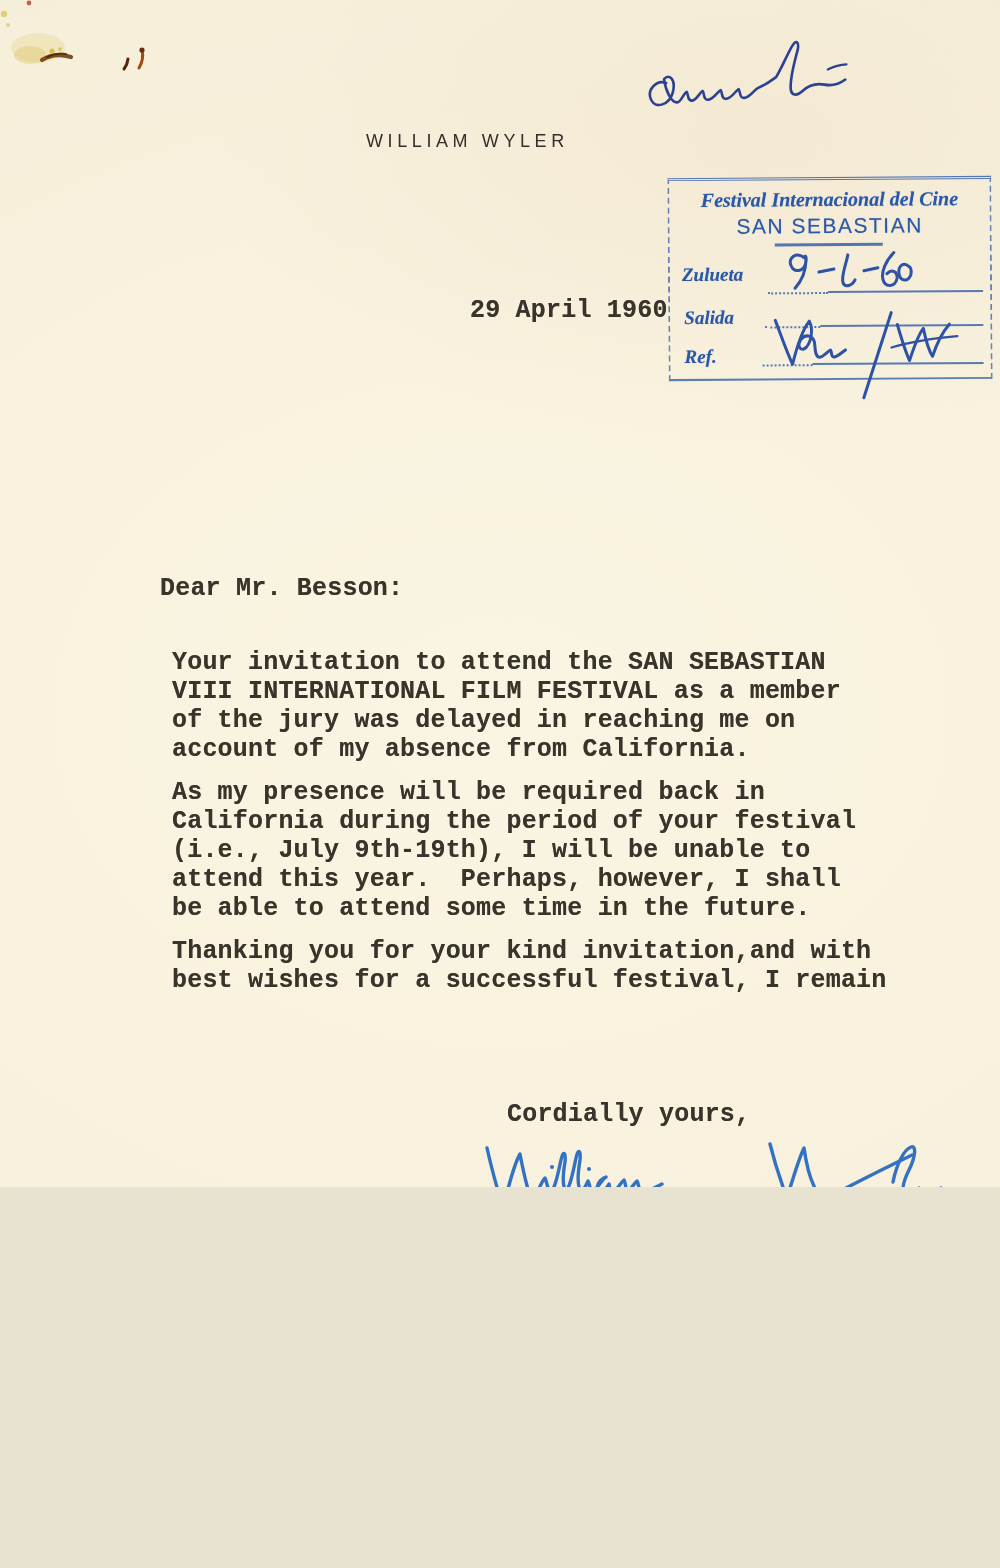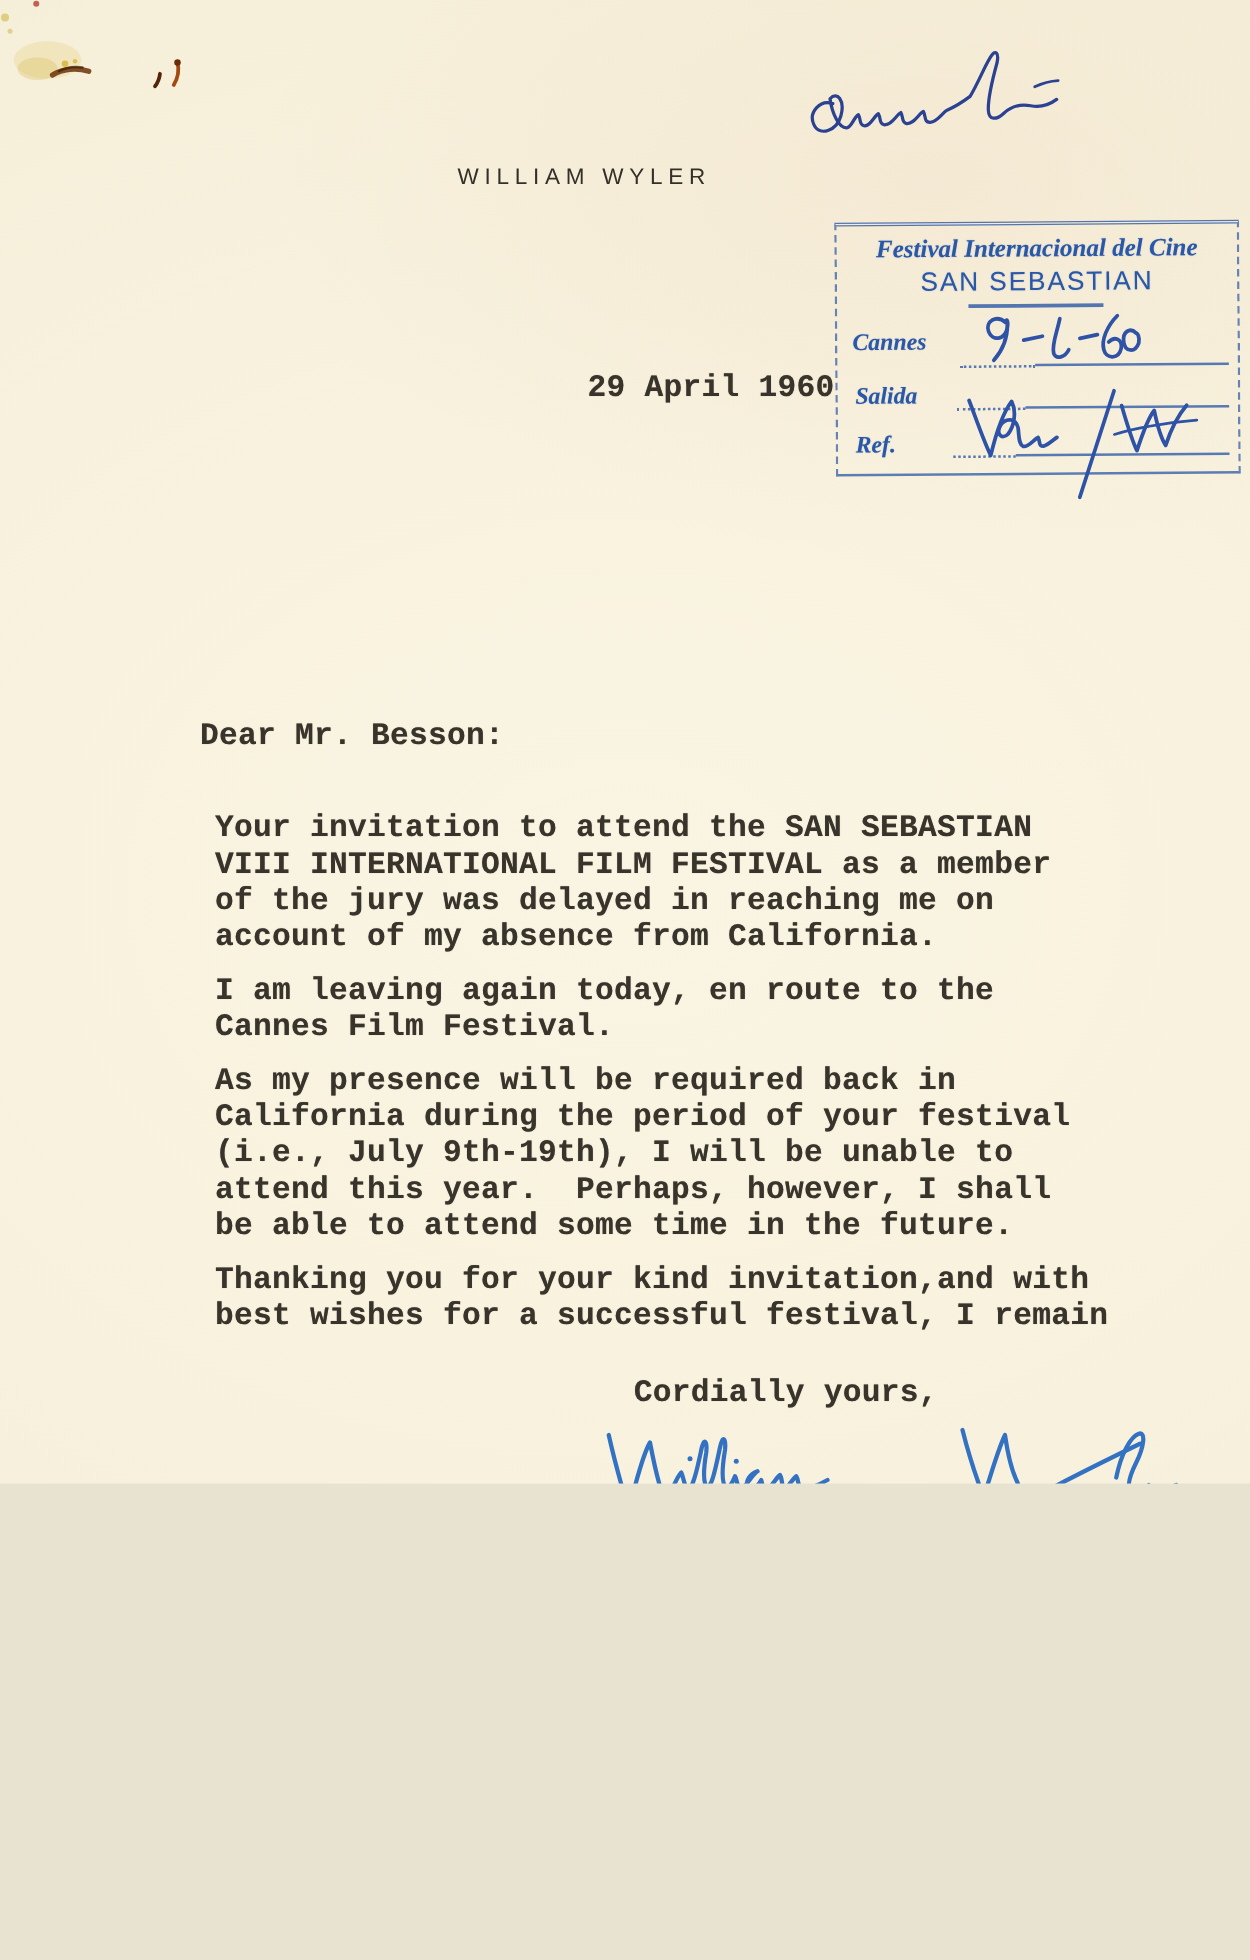--- a/index.html
+++ b/index.html
@@ -97,21 +97,21 @@
 
   <div class="letterhead">WILLIAM WYLER</div>
 
   <div class="tw" style="left:470px;top:272px;margin-top:24px;">29 April 1960</div>
 
   <div class="stamp">
     <div class="stamp-title">Festival Internacional del Cine</div>
     <div class="stamp-city">SAN SEBASTIAN</div>
     <div class="stamp-underline"></div>
 
-    <div class="stamp-label" style="left:12px;top:83px;">Cannes</div>
+    <div class="stamp-label" style="left:12px;top:83px;">Zulueta</div>
     <div class="stamp-line dotleft" style="left:98px;top:112px;width:60px;"></div>
     <div class="stamp-line" style="left:158px;top:111px;width:155px;"></div>
 
     <div class="stamp-label" style="left:14px;top:126px;">Salida</div>
     <div class="stamp-line dotleft" style="left:95px;top:146px;width:55px;"></div>
     <div class="stamp-line" style="left:150px;top:145px;width:163px;"></div>
 
     <div class="stamp-label" style="left:14px;top:165px;">Ref.</div>
     <div class="stamp-line dotleft" style="left:92px;top:184px;width:50px;"></div>
     <div class="stamp-line" style="left:142px;top:183px;width:171px;"></div>
@@ -138,22 +138,20 @@
   </div>
 
 
   <div class="tw" style="left:160px;top:574px;text-align:center;">Dear Mr. Besson:</div>
 
   <div class="bodytext">
     <p>Your invitation to attend the SAN SEBASTIAN
 VIII INTERNATIONAL FILM FESTIVAL as a member
 of the jury was delayed in reaching me on
 account of my absence from California.</p>
-    <p>I am leaving again today, en route to the
-Cannes Film Festival.</p>
     <p>As my presence will be required back in
 California during the period of your festival
 (i.e., July 9th-19th), I will be unable to
 attend this year.  Perhaps, however, I shall
 be able to attend some time in the future.</p>
     <p>Thanking you for your kind invitation,and with
 best wishes for a successful festival, I remain</p>
   </div>
 
   <div class="tw" style="left:507px;top:1100px;">Cordially yours,</div>

